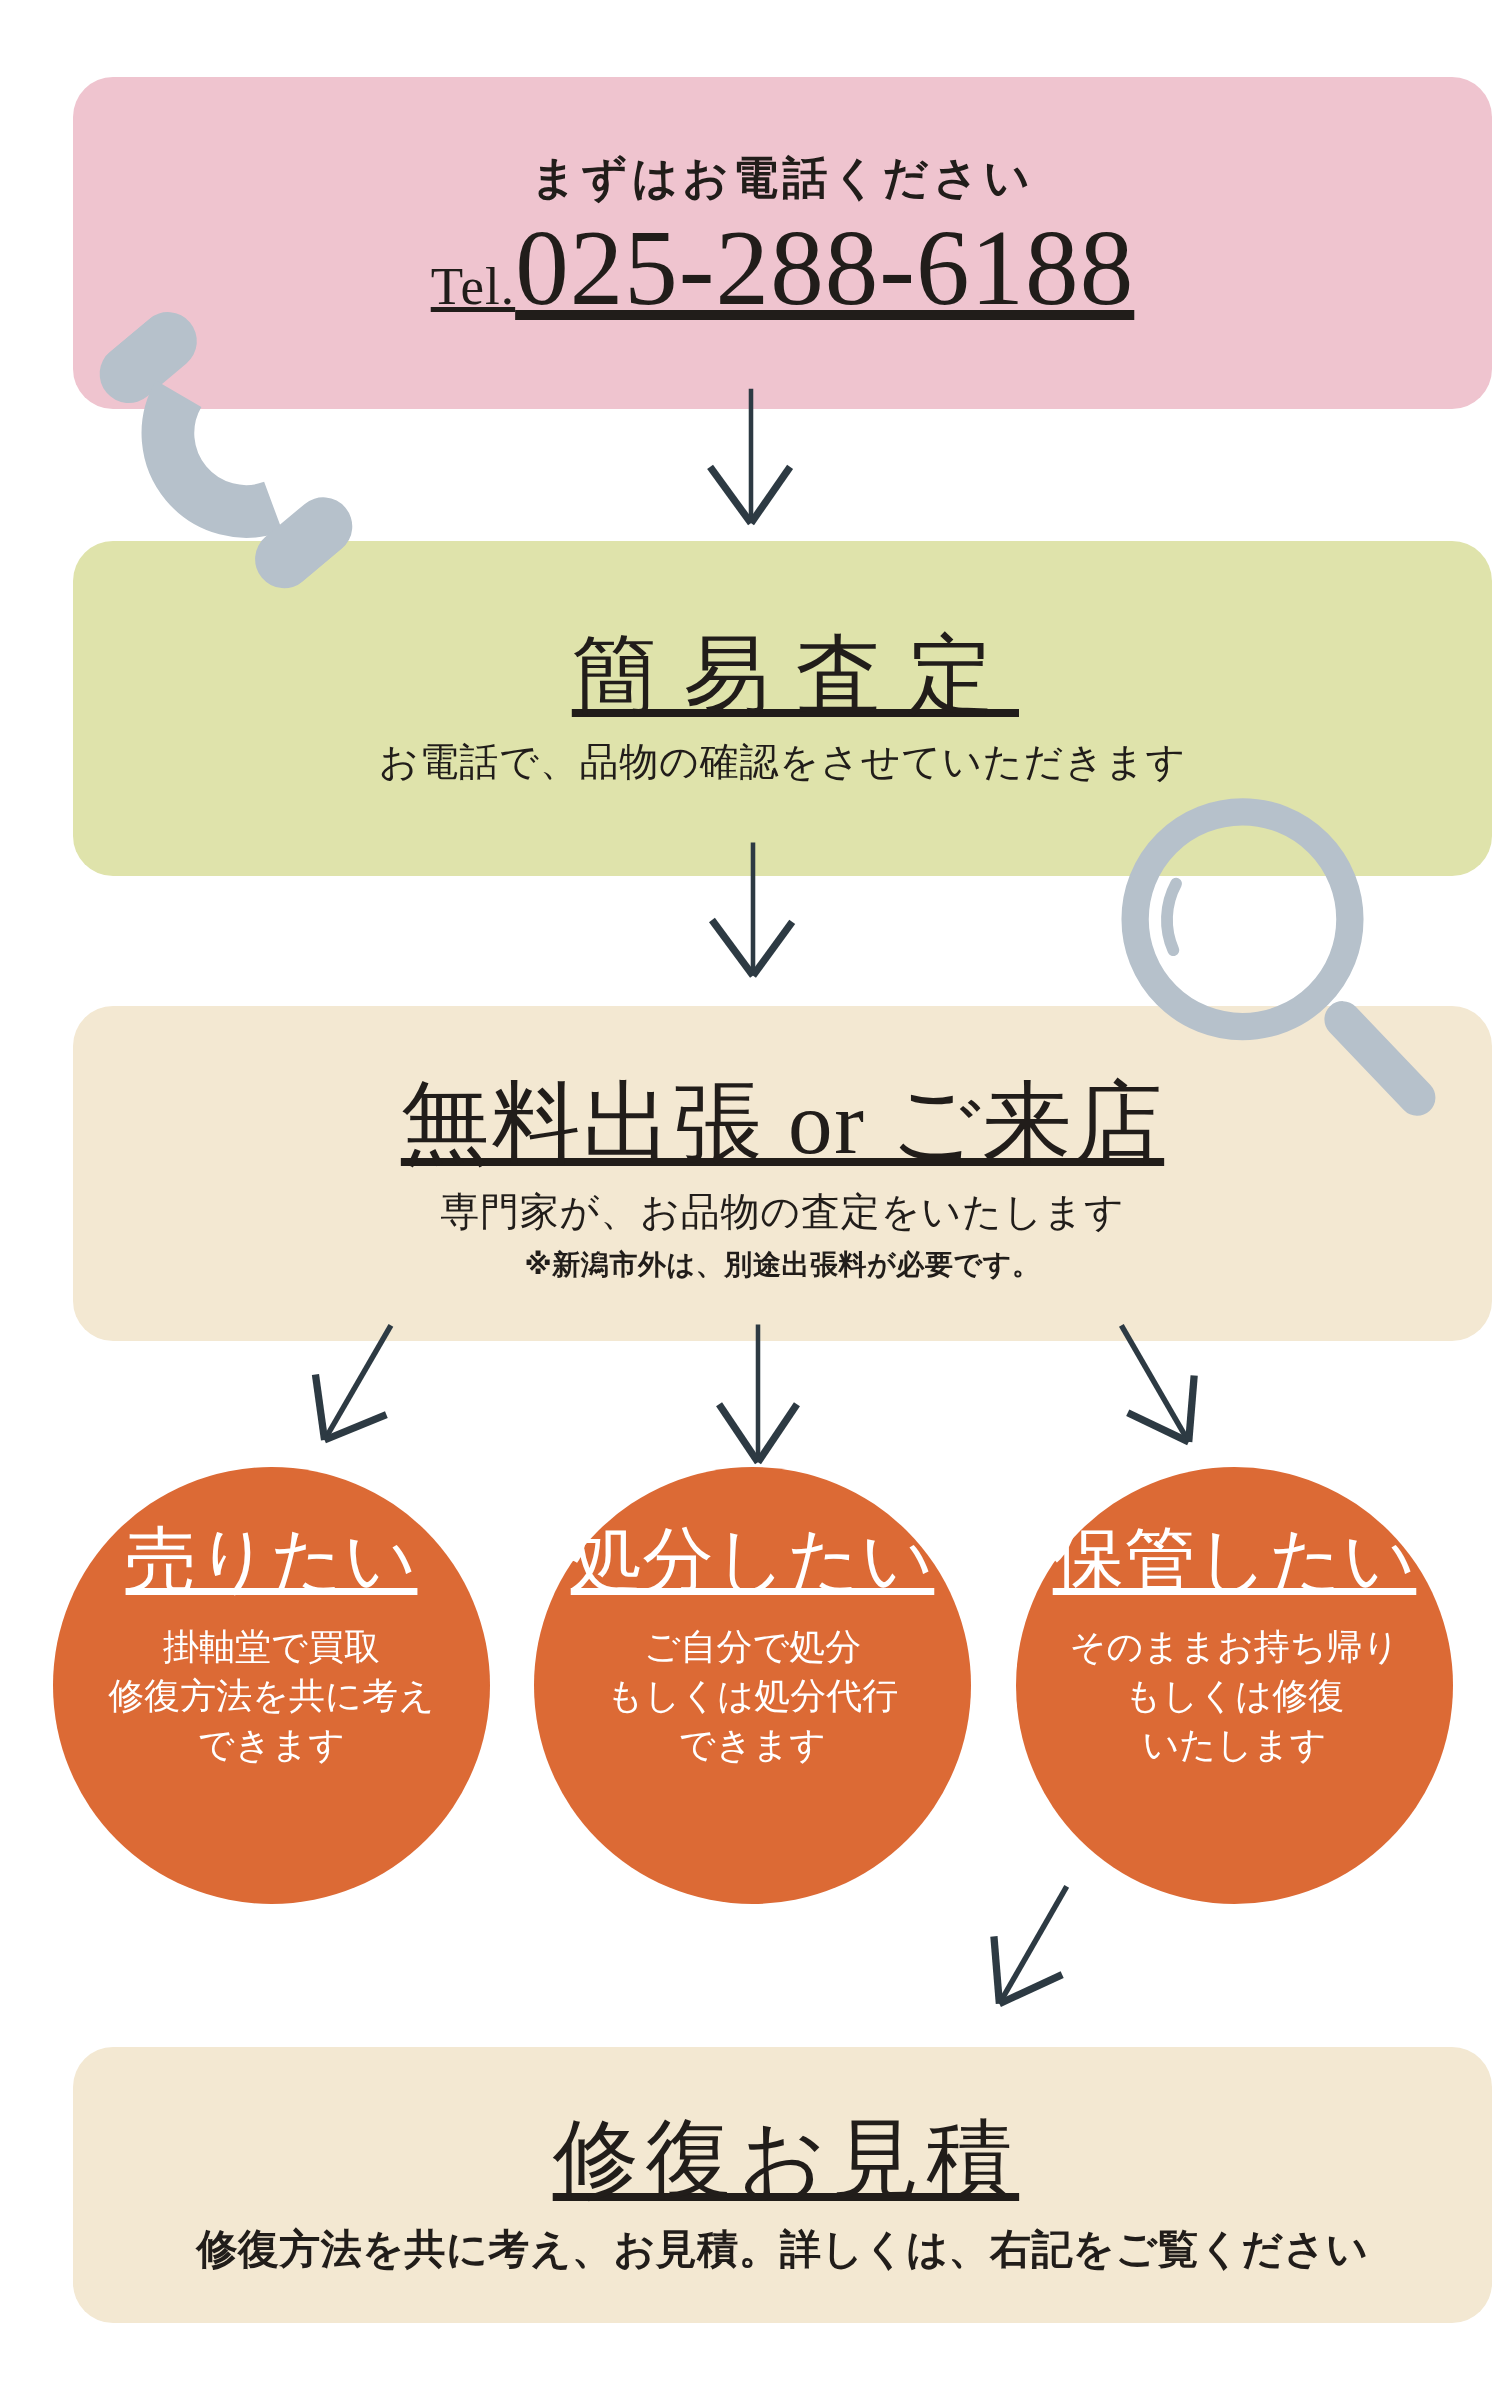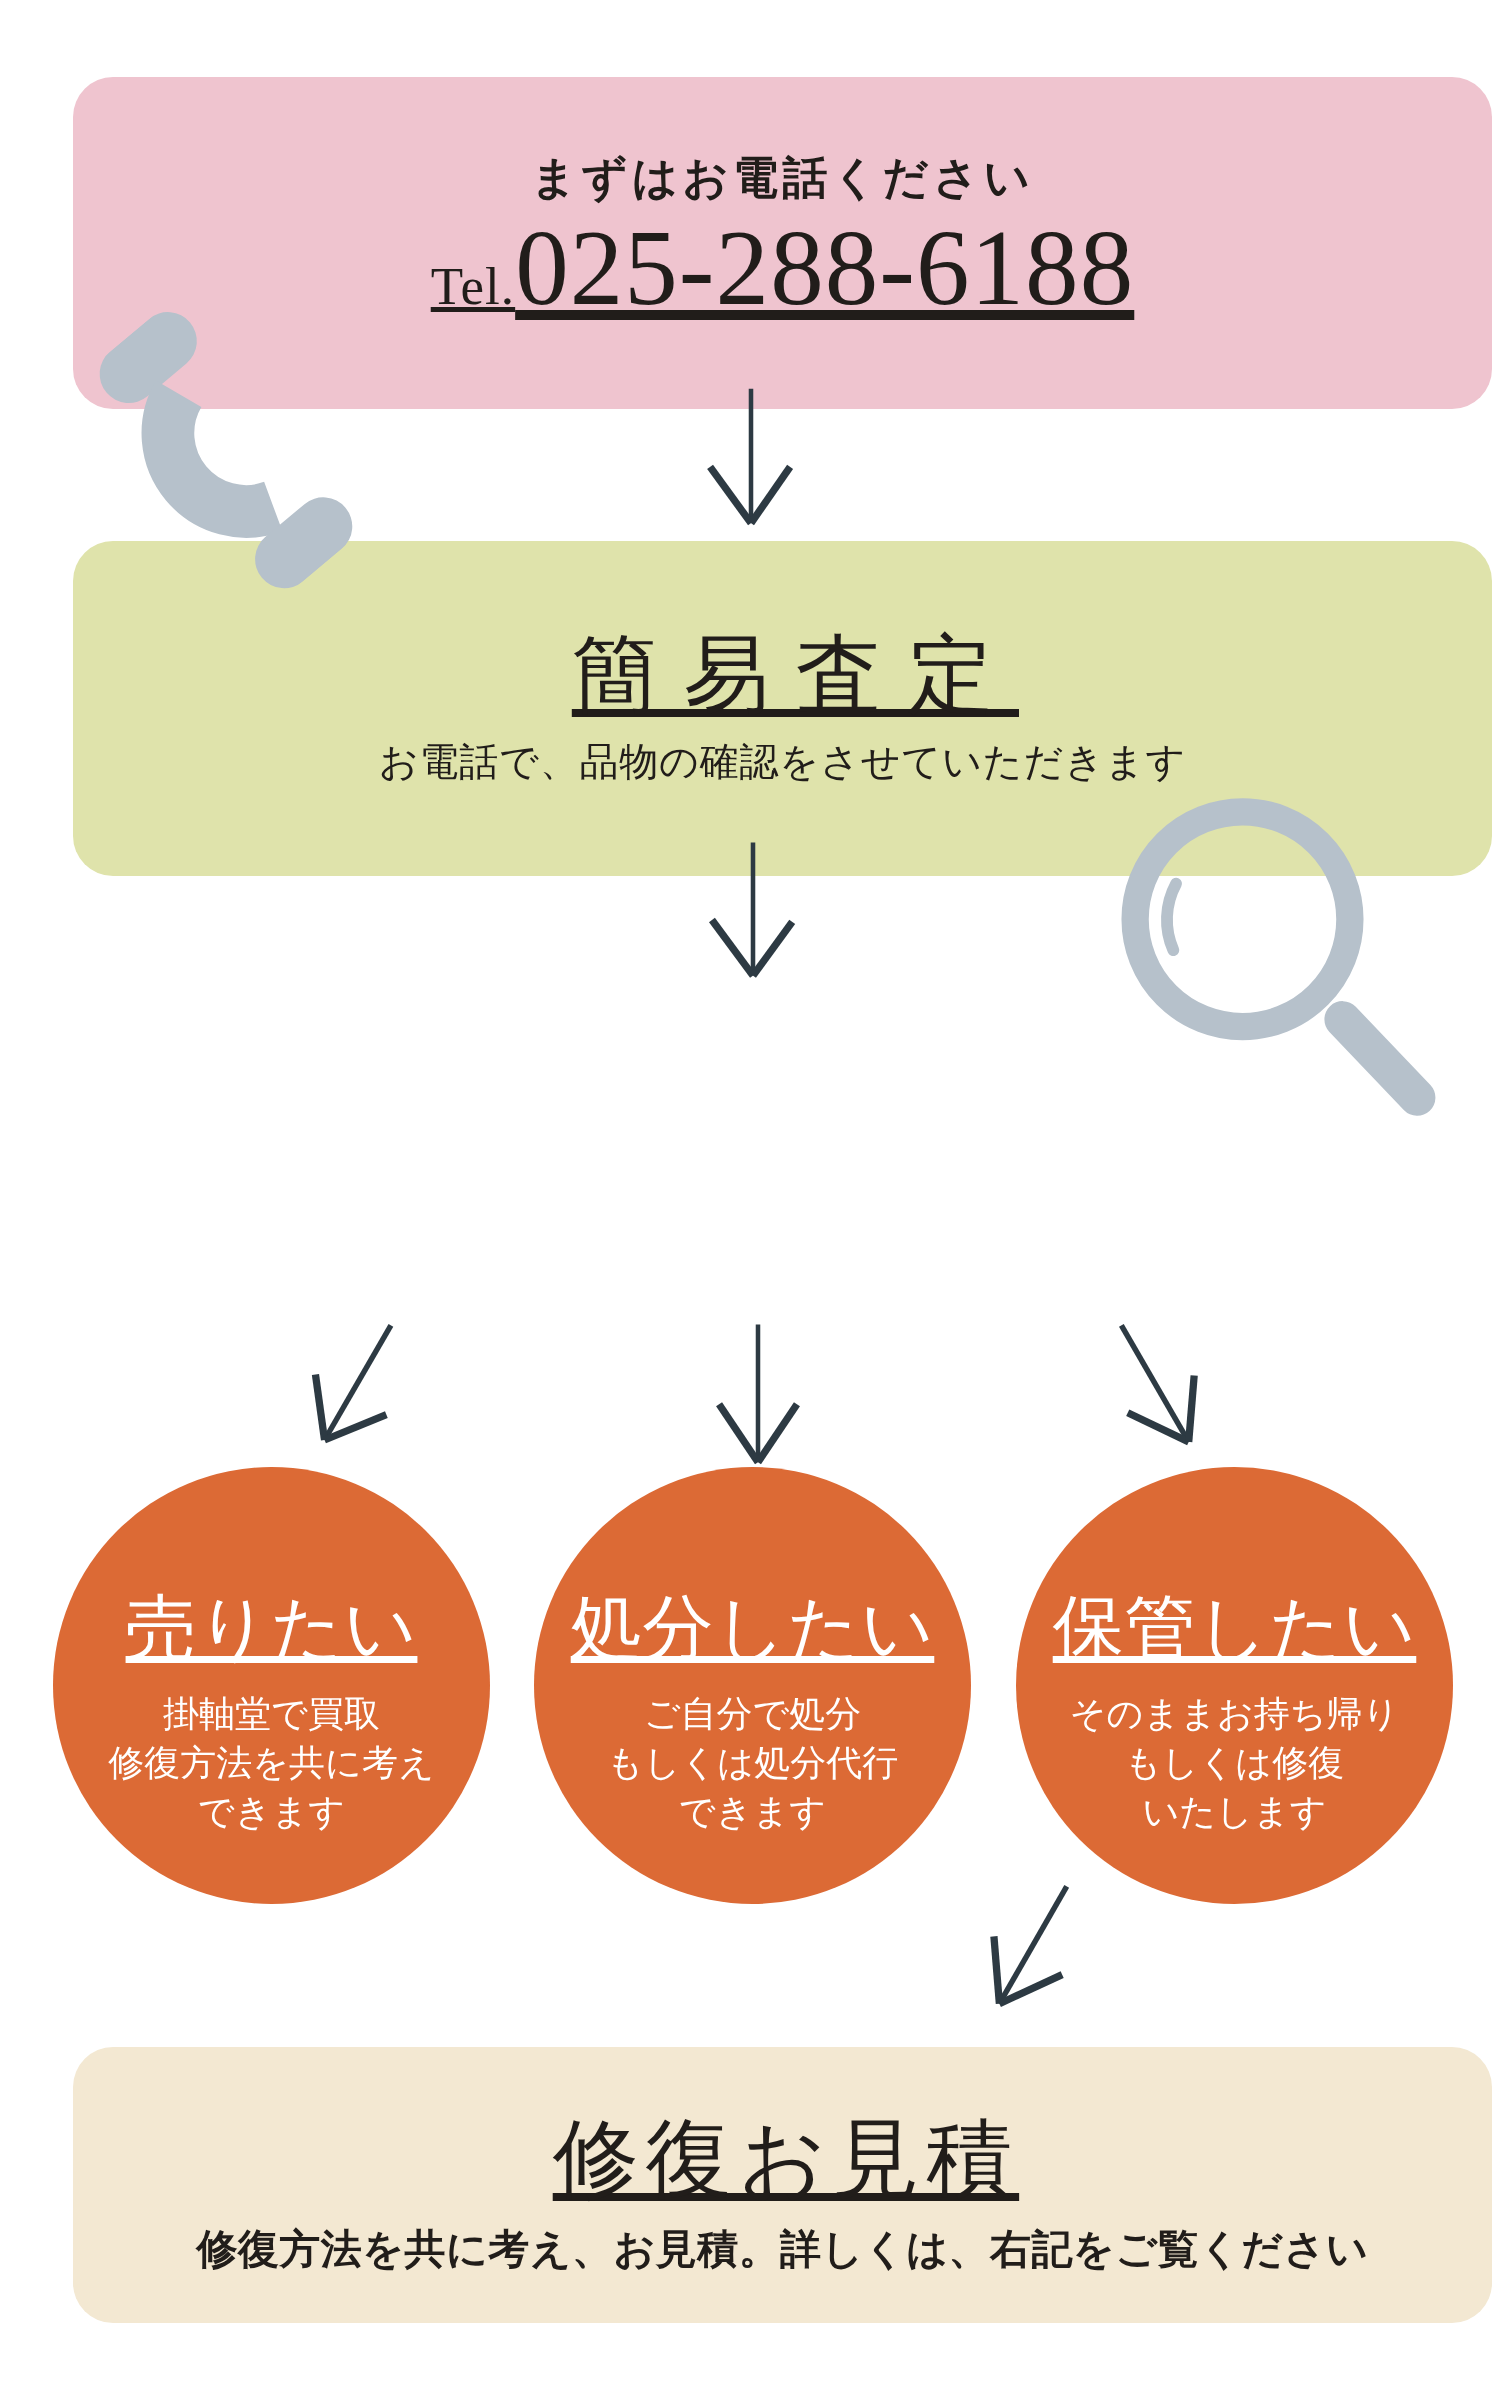--- a/index.html
+++ b/index.html
@@ -24,21 +24,21 @@
 
   .big-title{font-size:86px;line-height:1;letter-spacing:0.30em;text-indent:0.30em;font-weight:normal;}
   .big-title-2{font-size:89px;line-height:1;letter-spacing:0.02em;font-weight:normal;}
   .box-sub{font-size:39px;font-weight:normal;letter-spacing:0.02em;margin-top:24px;line-height:1;}
   .box-note{font-size:28px;font-weight:bold;letter-spacing:0.02em;margin-top:20px;line-height:1;}
 
   .estimate-title{font-size:86px;line-height:1;letter-spacing:0.08em;text-indent:0.08em;font-weight:normal;}
   .estimate-sub{font-size:41px;font-weight:bold;margin-top:27px;line-height:1;letter-spacing:0.01em;}
 
   .circle{position:absolute;width:437px;height:437px;border-radius:50%;background:#dc6a35;
-          display:flex;flex-direction:column;align-items:center;justify-content:center;
+          display:flex;flex-direction:column;align-items:center;
           text-align:center;color:#ffffff;padding-top:58px;box-sizing:border-box;}
   .circle-1{left:53px;top:1467px;}
   .circle-2{left:534px;top:1467px;}
   .circle-3{left:1016px;top:1467px;}
   .circle-title{font-size:71px;line-height:1;letter-spacing:0.01em;font-weight:normal;}
   .circle-desc{margin-top:25.5px;font-size:36px;font-weight:500;line-height:49px;}
 
   .icon,.arrow{position:absolute;pointer-events:none;}
   .phone-icon{left:137px;top:306px;transform:rotate(-40deg);}
 </style>
@@ -53,20 +53,25 @@
       <span class="tel-label">Tel.</span>
         <span class="tel-number">025-288-6188</span>
     </div>
   </div>
 
   <div class="box box-assess">
     <div class="big-title serif">簡易査定</div>
     <div class="box-sub">お電話で、品物の確認をさせていただきます</div>
   </div>
 
+  <div class="box box-visit">
+    <div class="big-title-2 serif">無料出張 or ご来店</div>
+    <div class="box-sub">専門家が、お品物の査定をいたします</div>
+    <div class="box-note">※新潟市外は、別途出張料が必要です。</div>
+  </div>
 
   <div class="circle circle-1">
     <div class="circle-title serif">売りたい</div>
     <div class="circle-desc">
       <div>掛軸堂で買取</div>
       <div>修復方法を共に考え</div>
       <div>できます</div>
     </div>
   </div>
 

